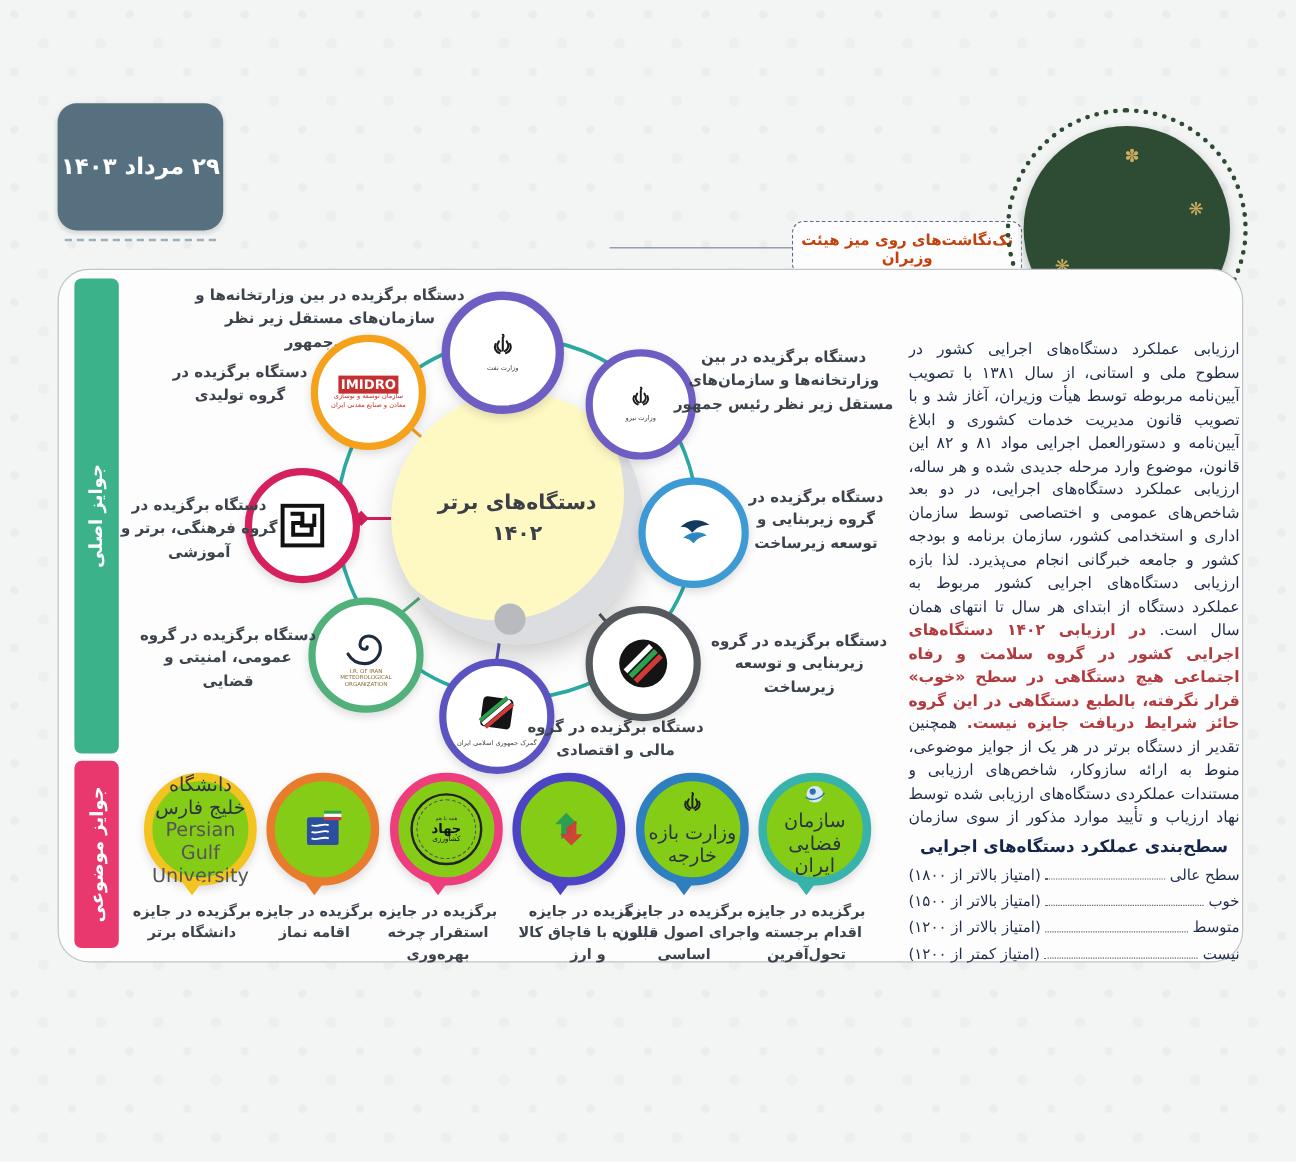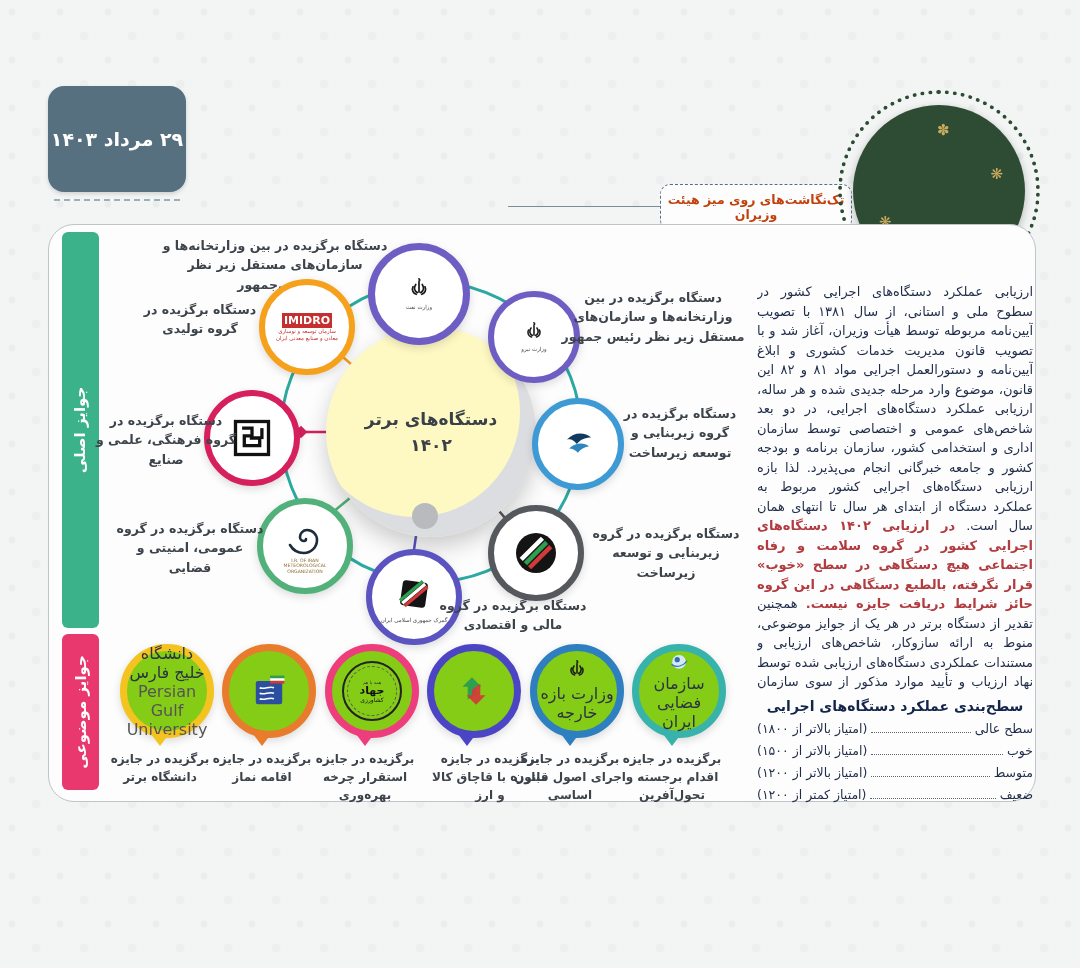--- a/index.html
+++ b/index.html
@@ -286,21 +286,21 @@
 
   <div class="abs node n-edu">
     <svg width="44" height="44" viewBox="0 0 40 40">
       <g fill="none" stroke="#111" stroke-width="3">
         <rect x="5" y="5" width="30" height="30"></rect>
         <path d="M11 11h9v7h-7v9h14v-7h-9"></path>
         <path d="M29 11v10"></path>
       </g>
     </svg>
   </div>
-  <div class="abs node-label l-edu">دستگاه برگزیده در گروه فرهنگی، علمی و صنایع</div>
+  <div class="abs node-label l-edu">دستگاه برگزیده در گروه فرهنگی، برتر و آموزشی</div>
 
   <div class="abs node n-imidro">
     <div style="display:flex;align-items:center;">
       <span style="background:#c62f2f;color:#fff;font-weight:bold;font-size:11px;padding:1px 2px;">IMIDRO</span>
     </div>
     <div class="cap" style="color:#c62f2f;">سازمان توسعه و نوسازی معادن و صنایع معدنی ایران</div>
   </div>
   <div class="abs node-label l-imidro">دستگاه برگزیده در گروه تولیدی</div>
 
   <div class="abs t-circle t1">
@@ -391,19 +391,19 @@
       <span class="lvl">خوب</span>
       <span class="dots"></span>
       <span class="scr">(امتیاز بالاتر از ۱۵۰۰)</span>
     </div>
     <div class="rating-row">
       <span class="lvl">متوسط</span>
       <span class="dots"></span>
       <span class="scr">(امتیاز بالاتر از ۱۲۰۰)</span>
     </div>
     <div class="rating-row">
-      <span class="lvl">ضعیف</span>
+      <span class="lvl">نیست</span>
       <span class="dots"></span>
       <span class="scr">(امتیاز کمتر از ۱۲۰۰)</span>
     </div>
   </div>
 
 </div>
 
 </body></html>

